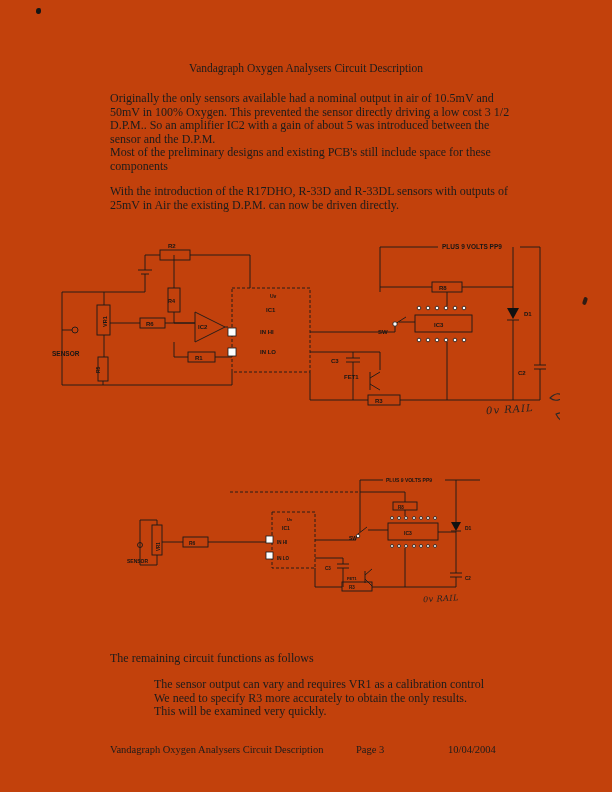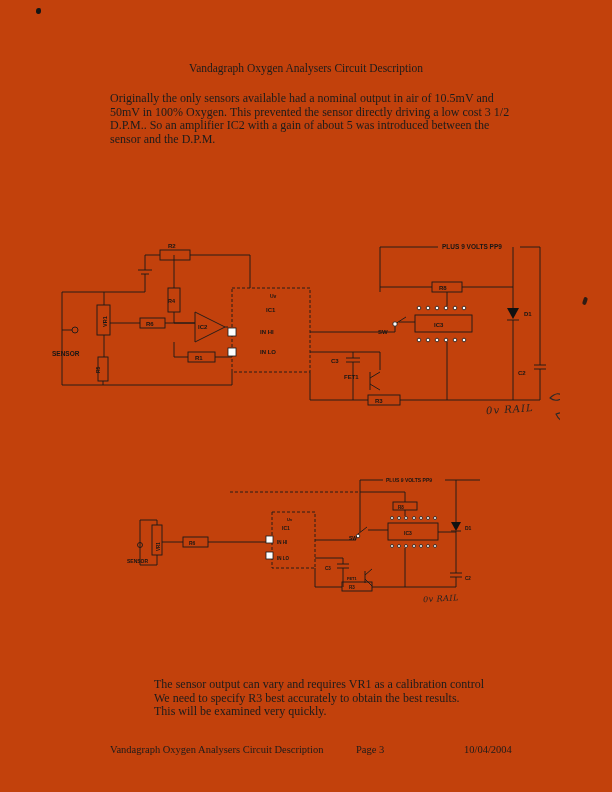--- a/index.html
+++ b/index.html
@@ -14,21 +14,21 @@
   }
   .block { position:absolute; left:110px; width:402px; font-size:12px; line-height:13.5px; }
   .p1 { top:92px; }
   .p2 { top:185px; }
   .note { top:452px; }
   .remaining { top:652px; }
   .lines { top:678px;margin-left:44px; }
   .footer { position:absolute; top:744px; left:0; width:612px; font-size:10.5px; }
   .f-title { position:absolute; left:110px; }
   .f-page  { position:absolute; left:356px; }
-  .f-date  { position:absolute; left:464px; }
+  .f-date  { position:absolute; left:448px; }
   .circuit { position:absolute; }
   .c1 { left:50px; top:232px; }
   .c2 { left:125px; top:470px; }
   
   .w { stroke:#1a1a1a; stroke-width:0.9; fill:none; }
   .wd { stroke:#1a1a1a; stroke-width:0.9; fill:none; stroke-dasharray:3,2; }
   .pin { fill:#ffffff; stroke:#1a1a1a; stroke-width:0.8; }
   .blk { fill:#111111; stroke:none; }
   .hw { stroke:#2a2a2a; stroke-width:1.1; fill:none; stroke-linecap:round; }
   .ct { fill:#161616; font-family:"Liberation Sans", sans-serif; font-weight:bold; }
@@ -45,22 +45,24 @@
 
 <div class="page">
 
   <div class="scan-artifact a1"></div>
   <div class="scan-artifact a2"></div>
 
   <div class="title">Vandagraph Oxygen Analysers Circuit Description</div>
 
   <div class="block p1">
     <div>Originally the only sensors available had a nominal output in air of 10.5mV and 50mV in 100% Oxygen. This prevented the sensor directly driving a low cost 3 1/2 D.P.M.. So an amplifier IC2  with a gain of about 5 was introduced  between the sensor and the D.P.M.</div>
+    <div>Most of the preliminary designs and existing PCB's still include space for these components</div>
   </div>
 
+  <div class="block p2">With the introduction of the R17DHO, R-33D and R-33DL sensors with outputs of 25mV in Air the existing D.P.M. can now be driven directly.</div>
 
   <svg class="circuit c1" width="510" height="216" viewBox="0 0 510 216">
     <g class="w">
 
       <path d="M330 15 H388 M470 15 H490"></path>
       <path d="M330 15 V60 M463 15 V76 M490 15 V133 M490 137 V168"></path>
 
       <path d="M95 23 H110 M140 23 H200 M200 23 V56 M95 23 V38"></path>
       <path d="M88 38 H102 M91 42 H99 M95 42 V60"></path>
       <path d="M124 23 V56 M124 80 V91 M124 91 H145"></path>
@@ -201,24 +203,25 @@
     <text class="ct s45" x="273" y="39">R8</text>
     <text class="ct s5" x="279" y="65">IC3</text>
     <text class="ct s5" x="340" y="60">D1</text>
     <text class="ct s45" x="200" y="100">C3</text>
     <text class="ct s45" x="340" y="110">C2</text>
     <text class="ct s4" x="222" y="110">FET1</text>
     <text class="ct s45" x="224" y="119">R3</text>
     <text class="hand hand2" x="298" y="131" transform="rotate(-3 320 128)">0v RAIL</text>
   </svg>
 
+  <div class="block remaining">The remaining circuit functions as follows</div>
 
   <div class="block lines">
     <div>The sensor output can vary and requires VR1 as a calibration control</div>
-    <div>We need to specify R3 best accurately to obtain the best results.</div>
+    <div>We need to specify R3 more accurately to obtain the only results.</div>
     <div>This will be examined very quickly.</div>
   </div>
 
   <div class="footer">
     <span class="f-title">Vandagraph Oxygen Analysers Circuit Description</span>
     <span class="f-page">Page 3</span>
     <span class="f-date">10/04/2004</span>
   </div>
 
 </div>

